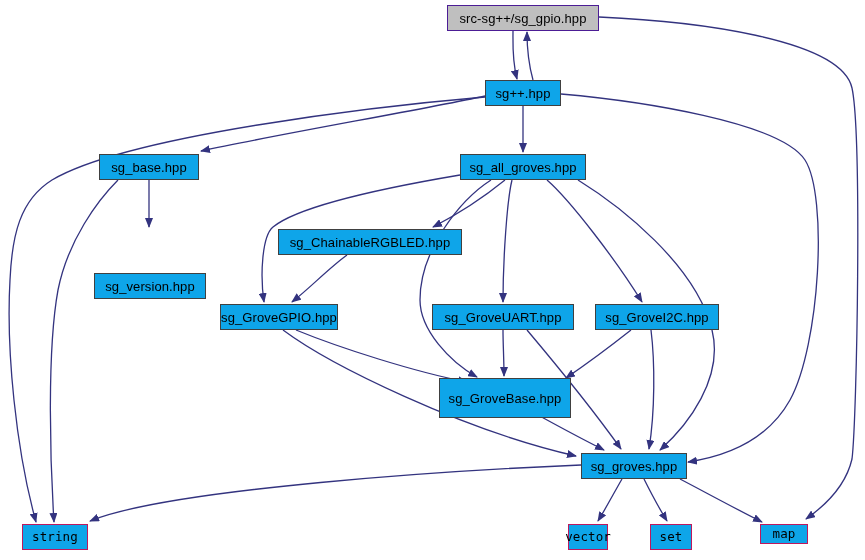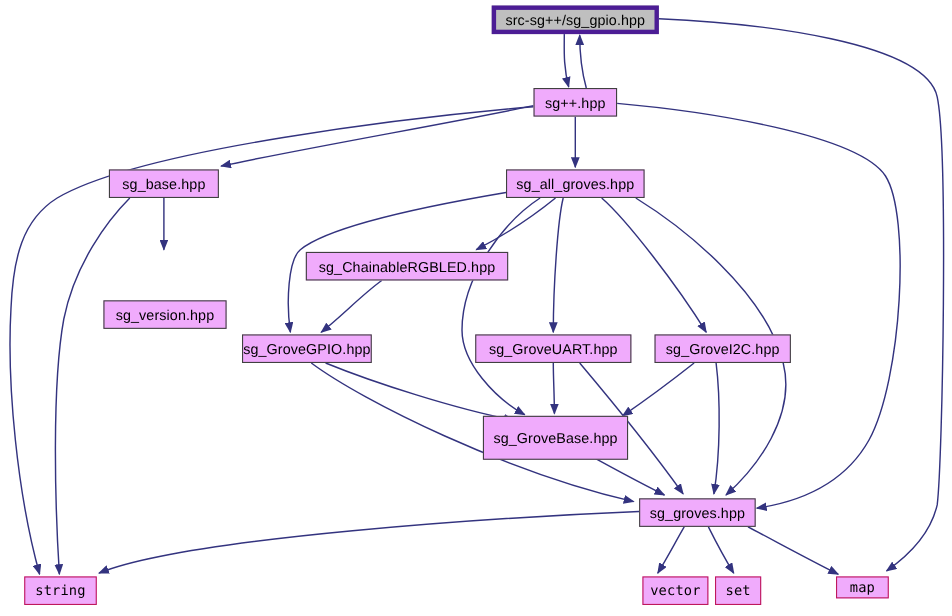--- a/index.html
+++ b/index.html
@@ -22,39 +22,39 @@
     width: 865px;
     height: 560px;
   }
   .gnode {
     position: absolute;
     box-sizing: border-box;
     display: flex;
     align-items: center;
     justify-content: center;
     white-space: nowrap;
-    background: #f0abfc;
+    background: #0ea5e9;
     border: 1px solid #404040;
     color: #000000;
     font-size: 13px;
     line-height: 1;
     letter-spacing: 0.1px;
     z-index: 3;
   }
   .gnode.header {
     font-family: "Liberation Sans", sans-serif;
   }
   .gnode.std {
     font-family: "DejaVu Sans Mono", monospace;
     font-size: 12.5px;
     border: 1px solid #be185d;
   }
   .gnode.root {
     background: #bfbfbf;
-    border: 4px solid #4c1d95;
+    border: 1px solid #4c1d95;
   }
   .gnode .lbl {
     pointer-events: none;
   }
 </style>
 </head>
 <body>
 
 <div id="graph-root">
   <svg id="edge-layer" viewBox="0 0 865 560" xmlns="http://www.w3.org/2000/svg">
@@ -123,21 +123,21 @@
       </div>
       <div class="gnode header" style="left: 439px; top: 378px; width: 132px; height: 40px;">
         <span class="lbl">sg_GroveBase.hpp</span>
       </div>
       <div class="gnode header" style="left: 581px; top: 453px; width: 106px; height: 26px;">
         <span class="lbl">sg_groves.hpp</span>
       </div>
       <div class="gnode std" style="left: 22px; top: 524px; width: 66px; height: 26px;">
         <span class="lbl">string</span>
       </div>
-      <div class="gnode std" style="left: 584px; top: 524px; width: 60px; height: 26px;">
+      <div class="gnode std" style="left: 568px; top: 524px; width: 40px; height: 26px;">
         <span class="lbl">vector</span>
       </div>
       <div class="gnode std" style="left: 650px; top: 524px; width: 42px; height: 26px;">
         <span class="lbl">set</span>
       </div>
       <div class="gnode std" style="left: 760px; top: 524px; width: 48px; height: 20px;">
         <span class="lbl">map</span>
       </div>
     </div>
 </div>

